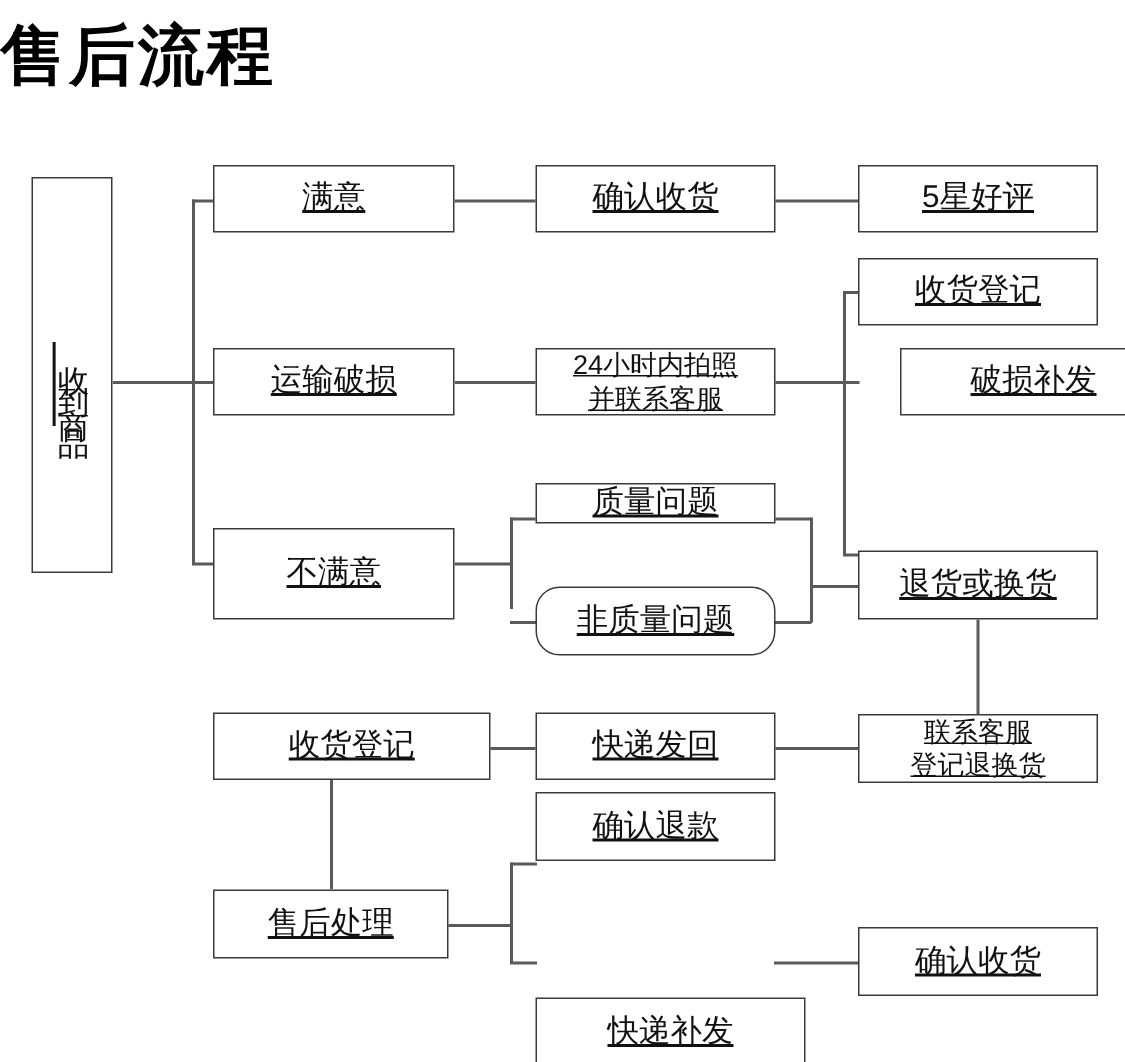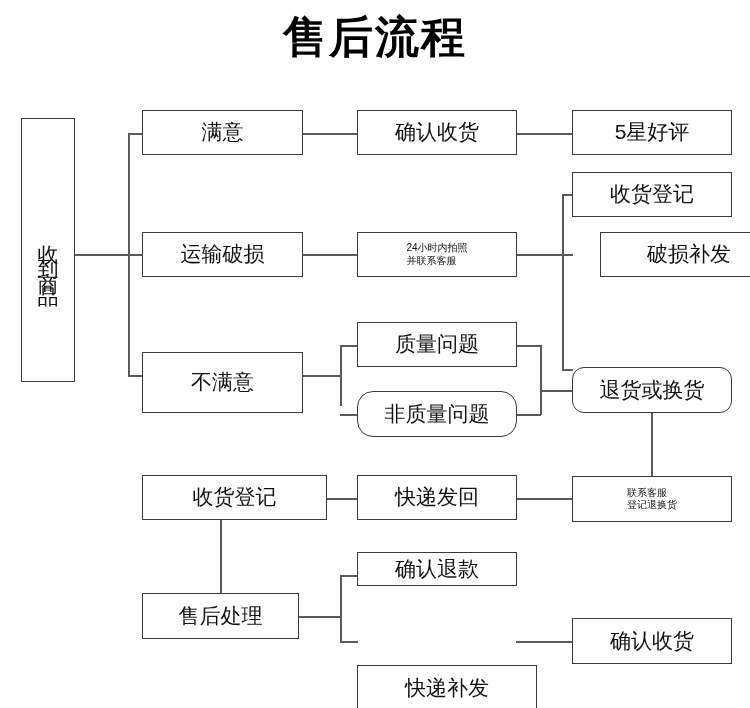--- a/index.html
+++ b/index.html
@@ -15,43 +15,44 @@
     width: 750px;
     height: 708px;
     background: #ffffff;
     overflow: hidden;
   }
   .title {
     position: absolute;
     left: 0;
     top: 8px;
     width: 750px;
-    text-align: center;
+    text-align: left;
     font-size: 44px;
     font-weight: bold;
     letter-spacing: 2px;
     color: #000000;
     font-family: "Liberation Sans", "DejaVu Sans", sans-serif;
   }
   .node {
     position: absolute;
     box-sizing: border-box;
     border: 1.5px solid #3a3a3a;
     background: #ffffff;
     display: flex;
     align-items: center;
     justify-content: center;
-    text-align: left;
+    text-align: center;
     color: #111111;
     font-size: 21px;
     line-height: 1.15;
     z-index: 3;
+    text-decoration: underline;
   }
   .node.small {
-    font-size: 10px;
+    font-size: 18px;
     line-height: 1.25;
   }
   .node.vertical {
     writing-mode: vertical-rl;
     text-orientation: upright;
     letter-spacing: 14px;
     font-size: 21px;
     padding-top: 12px;
   }
   .node .label {
@@ -143,50 +144,50 @@
 
   <div class="node small" style="left:357px; top:232px; width:160px; height:45px;">
     <span class="label">24小时内拍照
 并联系客服</span>
   </div>
 
   <div class="node" style="left:600px; top:232px; width:178px; height:45px;">
     <span class="label">破损补发</span>
   </div>
 
-  <div class="node" style="left:357px; top:322px; width:160px; height:45px;">
+  <div class="node" style="left:357px; top:322px; width:160px; height:27px;">
     <span class="label">质量问题</span>
   </div>
 
   <div class="node" style="left:142px; top:352px; width:161px; height:61px;">
     <span class="label">不满意</span>
   </div>
 
-  <div class="node" style="left:572px; top:367px; width:160px; height:46px;border-radius:12px;">
+  <div class="node" style="left:572px; top:367px; width:160px; height:46px;">
     <span class="label">退货或换货</span>
   </div>
 
   <div class="node" style="left:357px; top:391px; width:160px; height:46px;border-radius:16px;">
     <span class="label">非质量问题</span>
   </div>
 
   <div class="node" style="left:142px; top:475px; width:185px; height:45px;">
     <span class="label">收货登记</span>
   </div>
 
   <div class="node" style="left:357px; top:475px; width:160px; height:45px;">
     <span class="label">快递发回</span>
   </div>
 
   <div class="node small" style="left:572px; top:476px; width:160px; height:46px;">
     <span class="label">联系客服
 登记退换货</span>
   </div>
 
-  <div class="node" style="left:357px; top:552px; width:160px; height:34px;">
+  <div class="node" style="left:357px; top:528px; width:160px; height:46px;">
     <span class="label">确认退款</span>
   </div>
 
   <div class="node" style="left:142px; top:593px; width:157px; height:46px;">
     <span class="label">售后处理</span>
   </div>
 
   <div class="node" style="left:357px; top:618px; width:180px; height:46px;margin-top:47px;">
     <span class="label">快递补发</span>
   </div>

